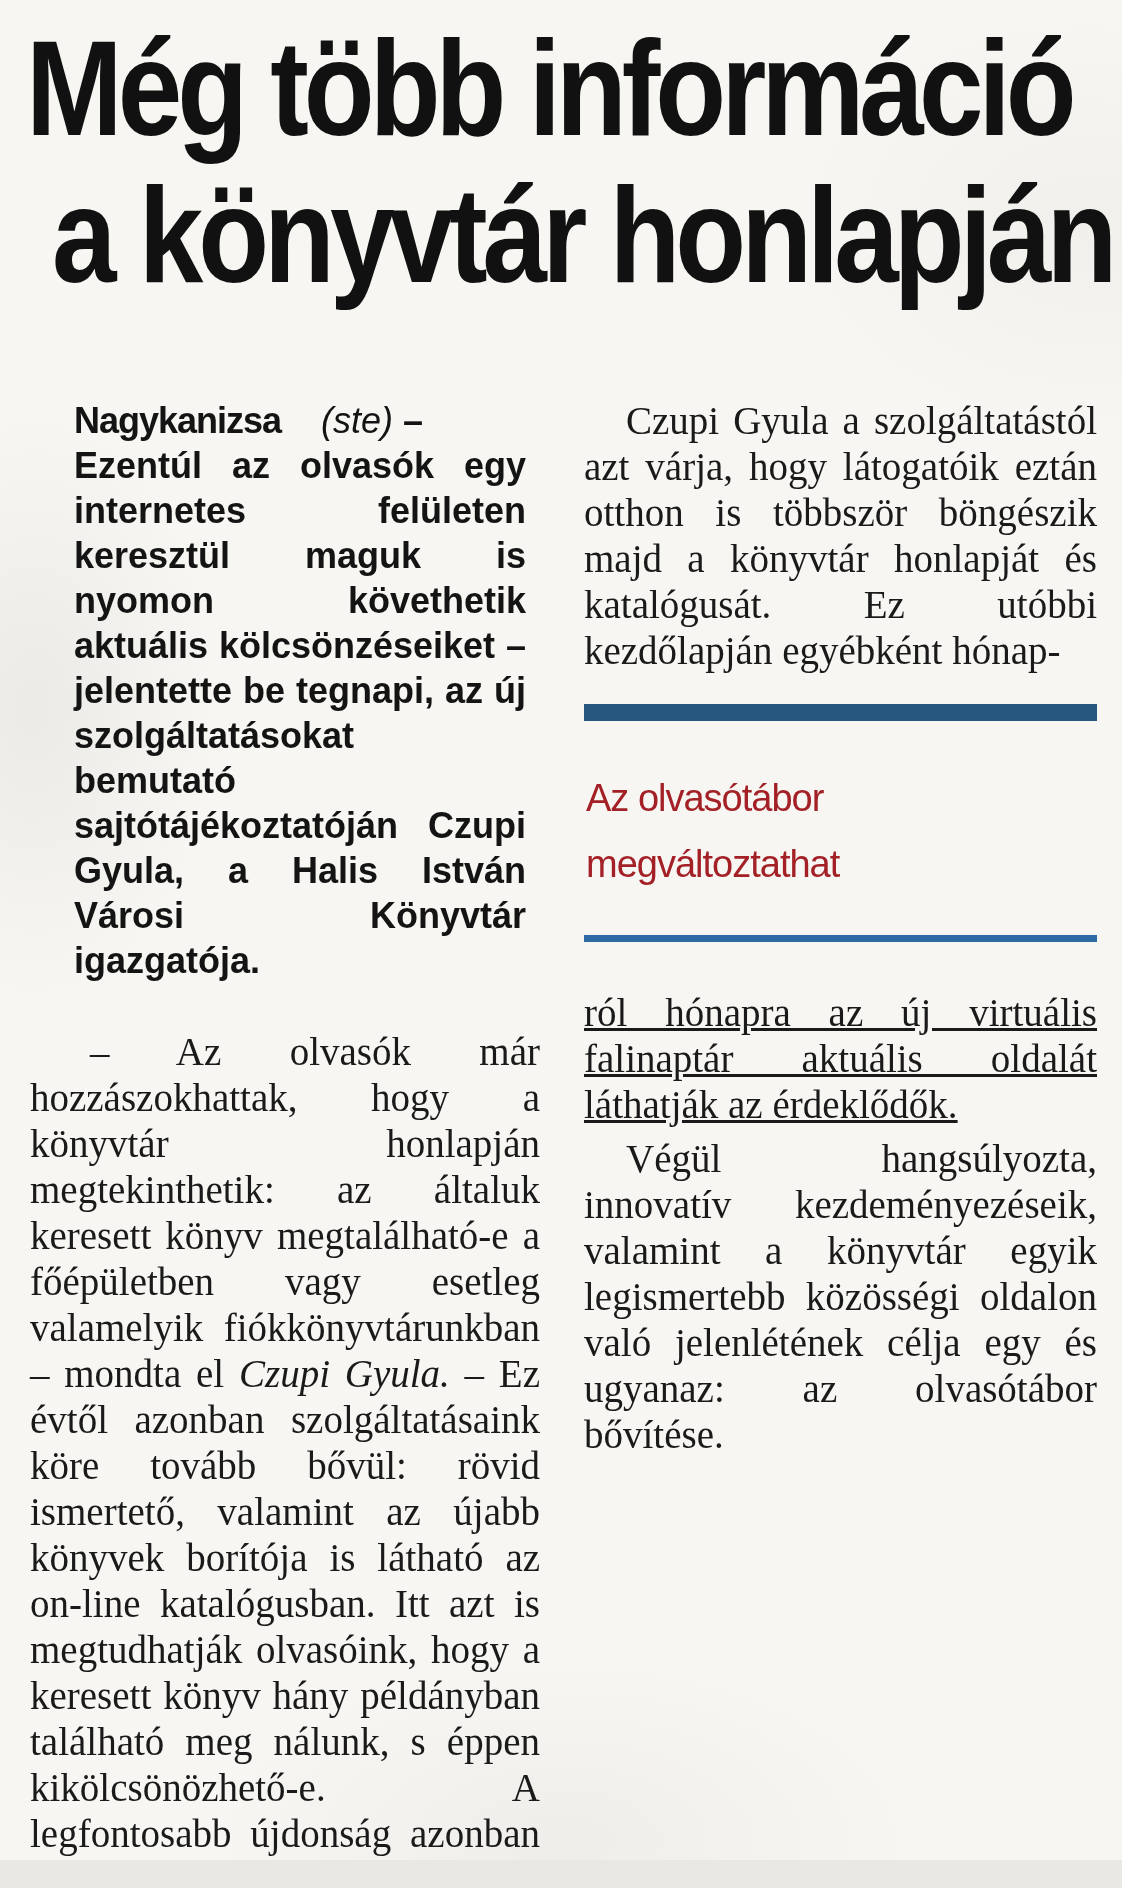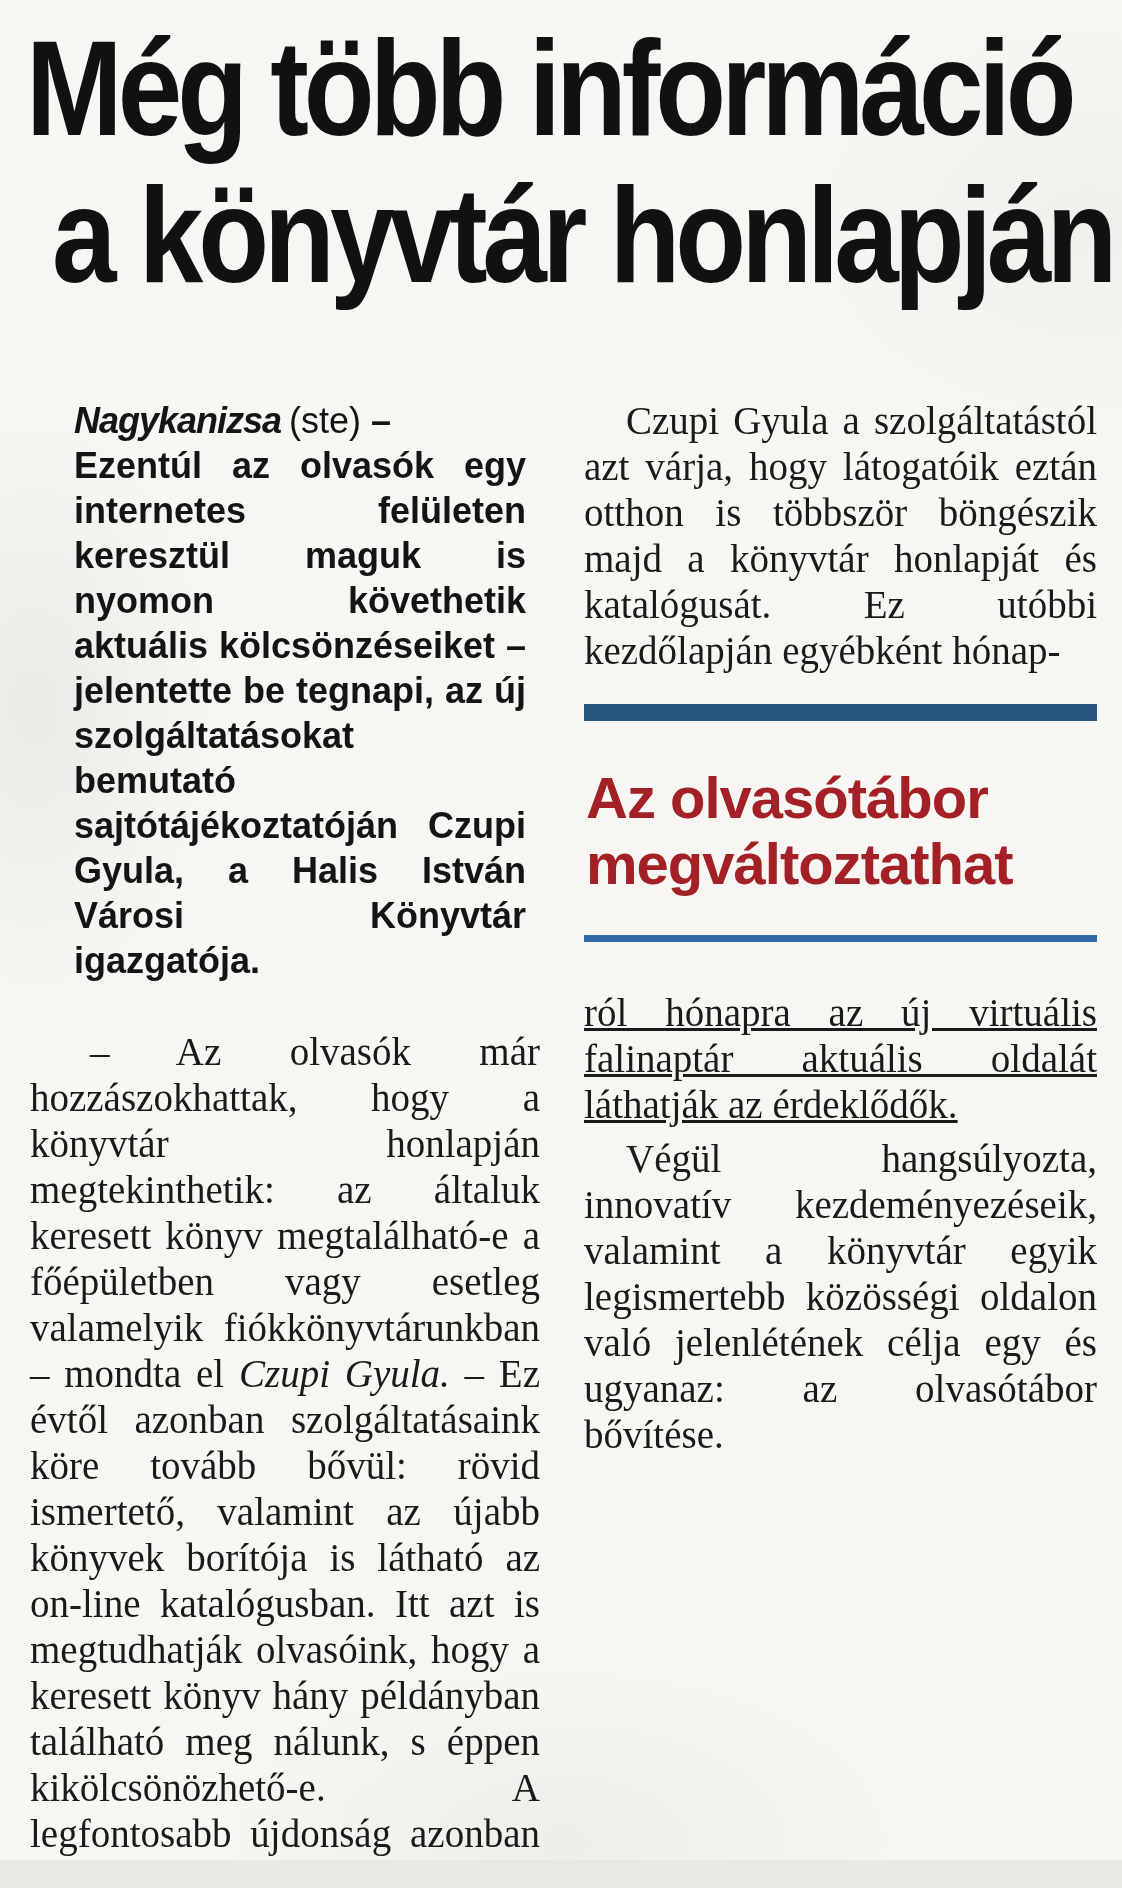--- a/index.html
+++ b/index.html
@@ -44,40 +44,40 @@
   .col-right{width:513px;flex:0 0 513px;margin-left:44px;}
   .lead{
     margin:0 14px 0 44px;
     font-family:"Liberation Sans", sans-serif;
     font-weight:bold;
     font-size:36px;
     line-height:45px;
     text-align:justify;
     color:#141414;
   }
-  .lead .dateline{font-style:italic;letter-spacing:-1px;}
-  .lead .credit{font-weight:normal;padding:0 10px 0 8px;}
+  .lead .dateline{letter-spacing:-1px;}
+  .lead .credit{font-style:italic;font-weight:normal;padding:0 10px 0 8px;margin-left:32px;}
   .body-p{
     margin:0;
     font-size:39px;
     line-height:46px;
     text-align:justify;
     color:#1a1a1a;
   }
   .col-left .body-p{margin-top:46px;text-indent:60px;}
   .italic{font-style:italic;}
   .pq-block{margin-top:30px;}
   .rule{width:100%;}
   .rule-top{height:17px;background:var(--rule-blue-top);}
   .rule-bottom{height:7px;background:var(--rule-blue-bottom);}
   .pq-text{
     margin:44px 0 38px 2px;
     font-family:"Liberation Sans", sans-serif;
-    font-weight:bold;
-    font-size:58px;
+    font-weight:normal;
+    font-size:38px;
     line-height:66px;
     letter-spacing:-1px;
     color:var(--quote-red);
   }
   .p-indent{text-indent:42px;}
   .p-cont{margin-top:48px;text-decoration:underline;}
   .p-last{margin-top:8px;}
 </style>
 </head>
 <body>

